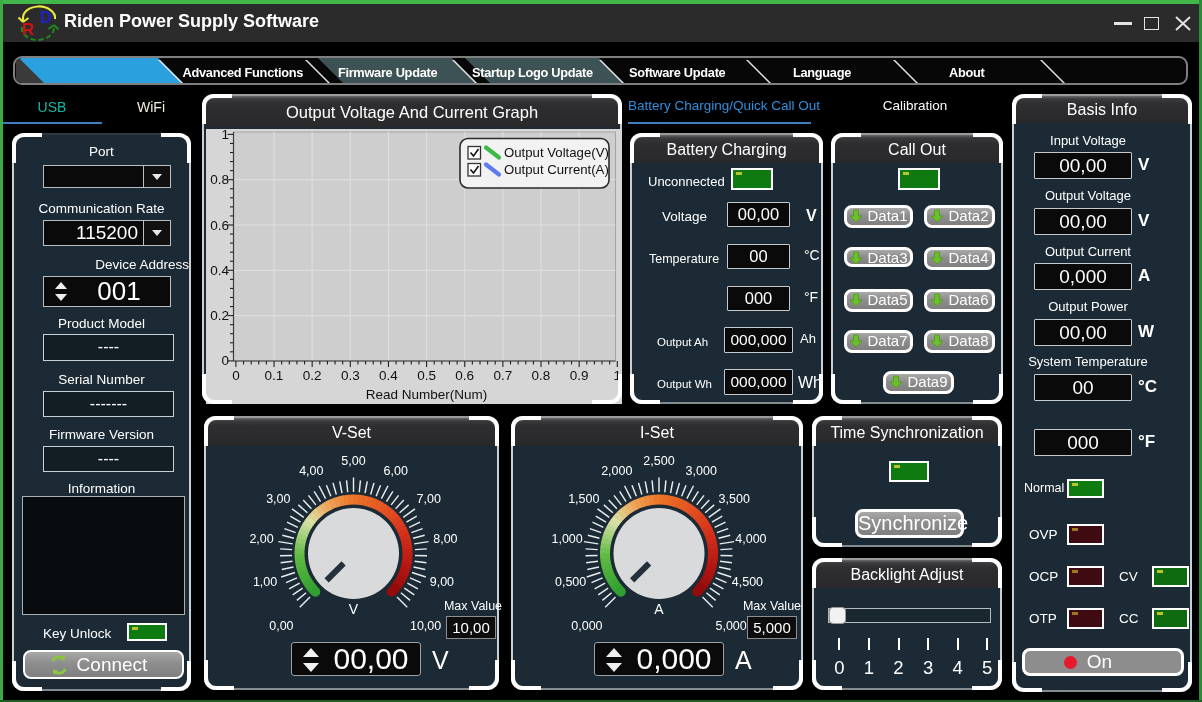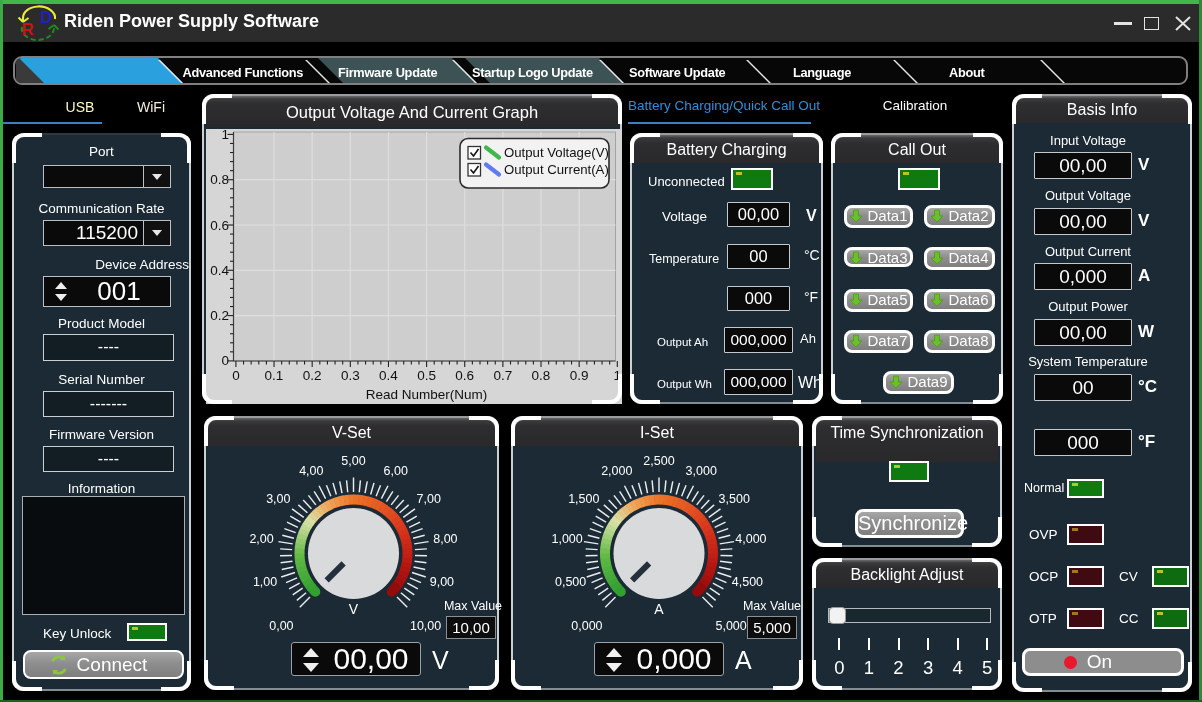--- a/index.html
+++ b/index.html
@@ -54,21 +54,21 @@
     <div class="tabsep" style="left:878.0px;"></div>
     <div class="tabsep" style="left:1025.0px;"></div>
     <div class="tabtxt" style="left:4px;width:144px;margin-top:37px;">Basic Functions</div>
     <div class="tabtxt" style="left:155.8px;width:144px;">Advanced Functions</div>
     <div class="tabtxt" style="left:300.6px;width:144px;">Firmware Update</div>
     <div class="tabtxt" style="left:445.4px;width:144px;">Startup Logo Update</div>
     <div class="tabtxt" style="left:590.2px;width:144px;">Software Update</div>
     <div class="tabtxt" style="left:735.0px;width:144px;">Language</div>
     <div class="tabtxt" style="left:879.8px;width:144px;">About</div>
   </div>
-<div class="lab" style="left:30px;top:99px;width:44px;text-align:center;color:#fef9c3;font-size:14px;margin-left:28px;">USB</div>
+<div class="lab" style="left:30px;top:99px;width:44px;text-align:center;color:#14b8a6;font-size:14px;">USB</div>
 <div class="lab" style="left:129px;top:99px;width:44px;text-align:center;color:#f3ecd9;font-size:14px;">WiFi</div>
 <div class="abs" style="left:2px;top:121.5px;width:100px;height:2.5px;background:#3f7fc0;"></div>
 <div class="lab" style="left:628px;top:98px;width:183px;text-align:center;color:#2e8fdf;font-size:13.5px;">Battery Charging/Quick Call Out</div>
 <div class="lab" style="left:855px;top:98px;width:120px;text-align:center;color:#fff;font-size:13.5px;">Calibration</div>
 <div class="abs" style="left:628px;top:121.5px;width:183px;height:2.5px;background:#3f7fc0;"></div>
 <div class="panel" style="left:12px;top:133px;width:179px;height:558px;border-top-color:#2e3a42;">
     <div class="corner c-tl"></div>
     <div class="corner c-tr"></div>
     <div class="corner c-bl"></div>
     <div class="corner c-br"></div>
@@ -568,21 +568,21 @@
     <div class="abs" style="left:93px;top:230px;width:0;height:0;border-left:8px solid transparent;border-right:8px solid transparent;border-bottom:9px solid #f0f0f0;"></div>
     <div class="abs" style="left:93px;top:245px;width:0;height:0;border-left:8px solid transparent;border-right:8px solid transparent;border-top:9px solid #f0f0f0;"></div>
     <div class="abs" style="left:111px;top:224px;width:100px;color:#fff;font-size:30px;text-align:center;line-height:33px;">0,000</div>
     <div class="unit" style="left:222px;top:228px;font-size:25px;font-weight:normal;">A</div>
   </div>
 <div class="panel" style="left:812px;top:416px;width:190px;height:131px;">
     <div class="corner c-tl"></div>
     <div class="corner c-tr"></div>
     <div class="corner c-bl"></div>
     <div class="corner c-br"></div>
-    <div class="ptitle" style="height:44px;line-height:29px;">Time Synchronization</div>
+    <div class="ptitle" style="height:25px;line-height:29px;">Time Synchronization</div>
     <div class="led" style="left:75px;top:43px;width:40px;height:21px;background:#0f7a10;">
       <i style="background:#b9c42c"></i>
     </div>
     <div class="gbtn" style="left:41px;top:91px;width:109px;height:29px;font-size:20px;line-height:23px;">Synchronize</div>
   </div>
 <div class="panel" style="left:812px;top:558px;width:190px;height:132px;">
     <div class="corner c-tl"></div>
     <div class="corner c-tr"></div>
     <div class="corner c-bl"></div>
     <div class="corner c-br"></div>

